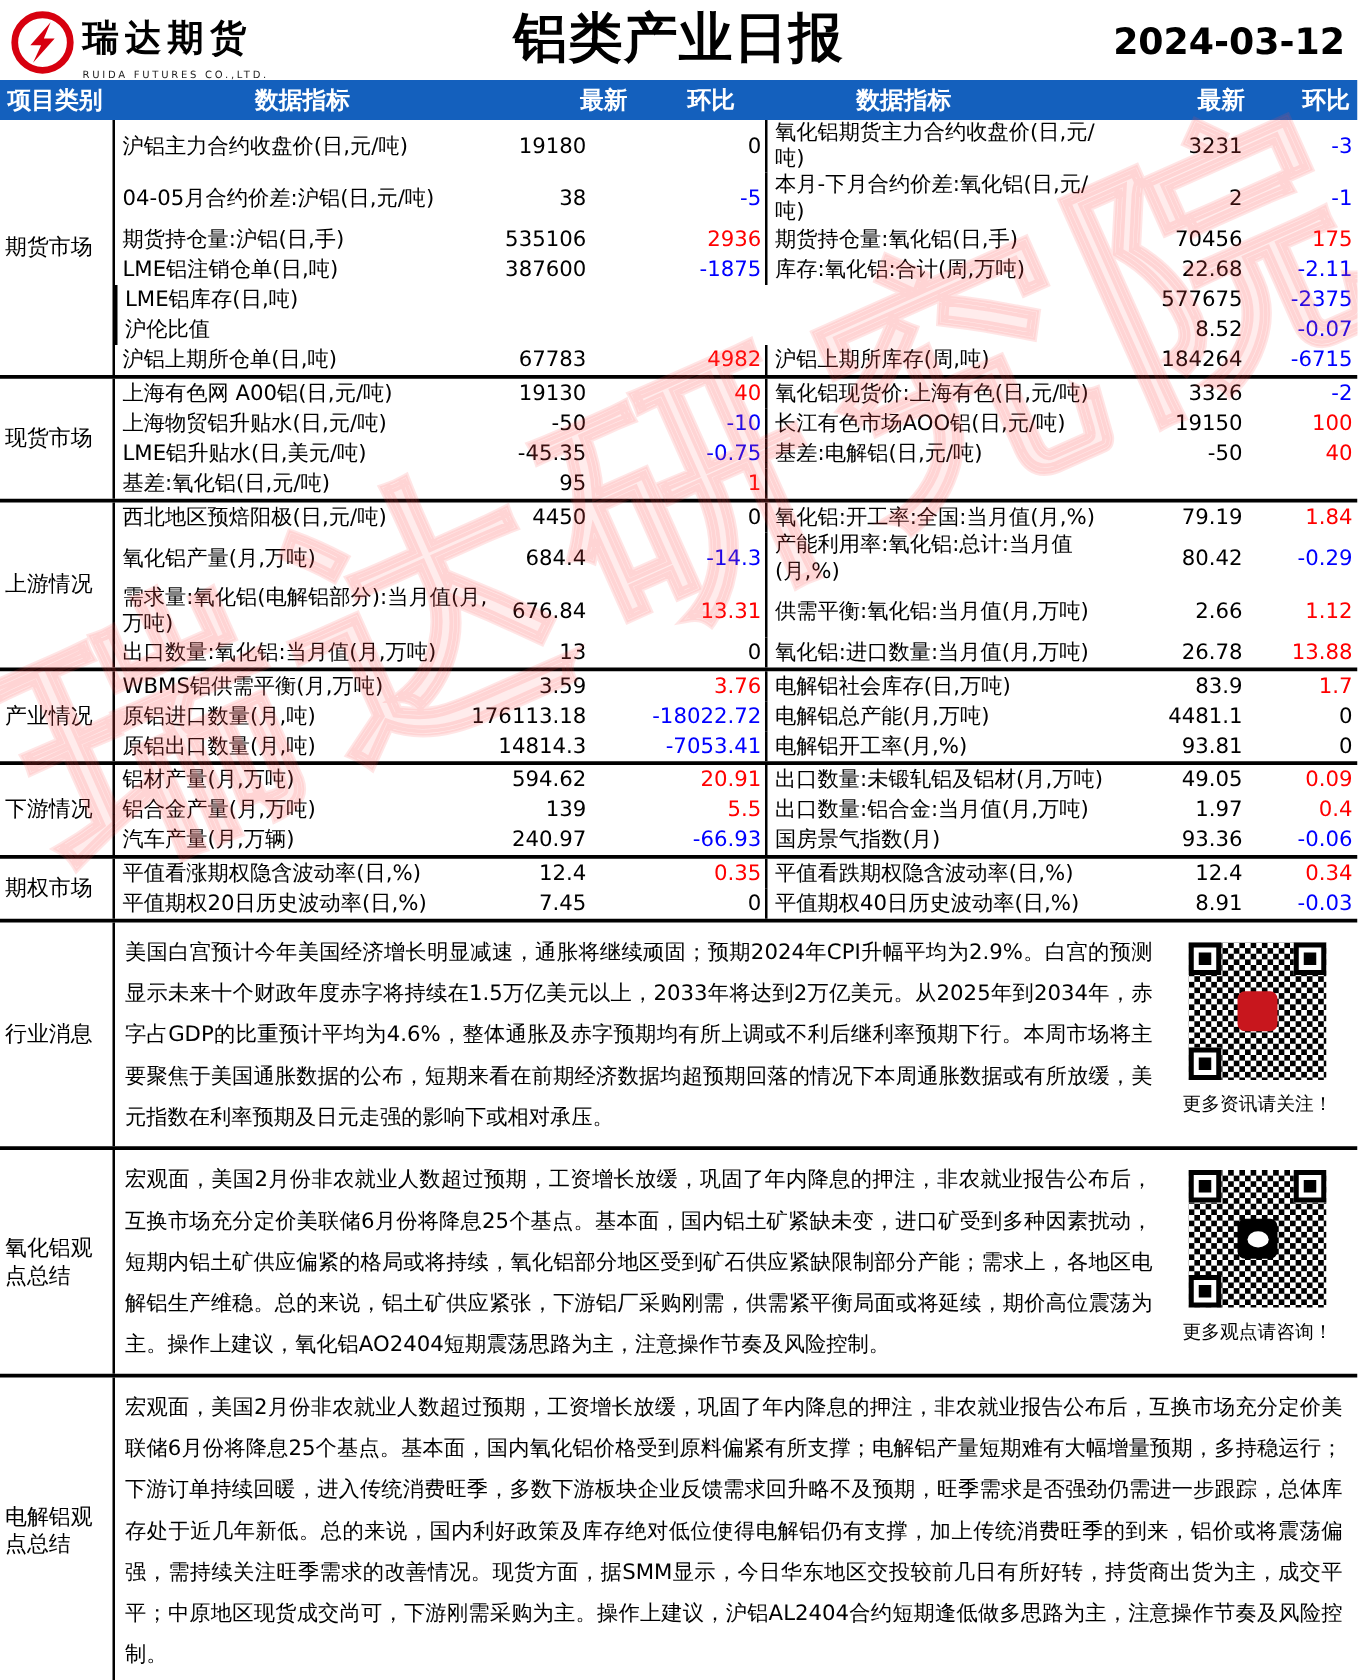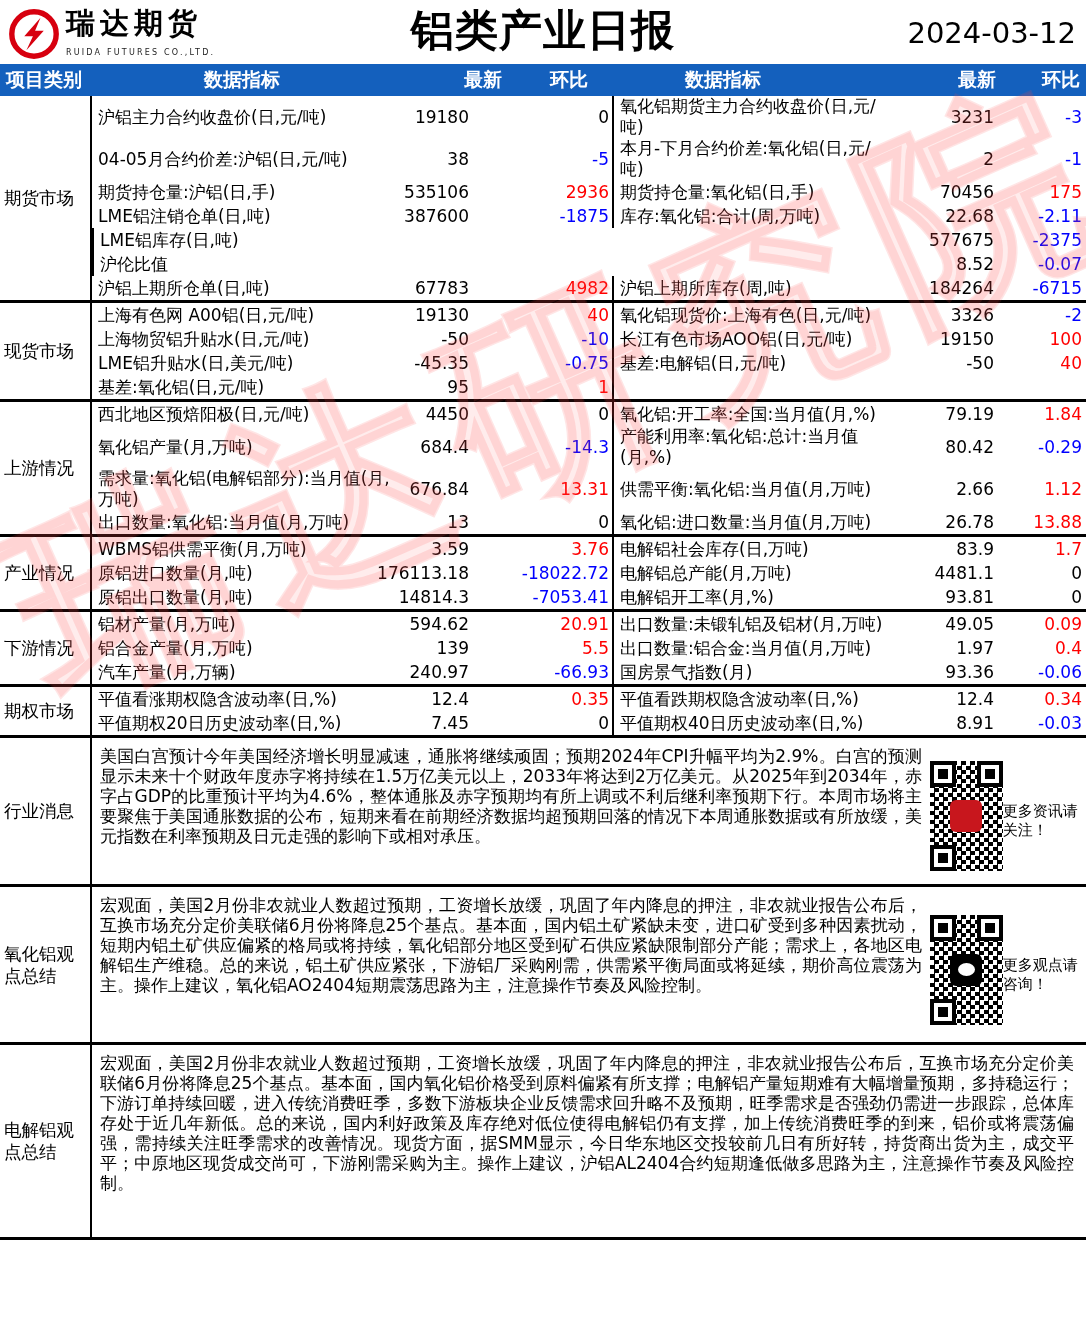--- a/index.html
+++ b/index.html
@@ -3,27 +3,27 @@
 <meta charset="utf-8">
 <style>
   * { margin:0; padding:0; box-sizing:border-box; }
   html,body { background:#fff; }
   body {
     width:1086px; height:1344px; position:relative; overflow:hidden;
     font-family:"DejaVu Sans","Liberation Sans",sans-serif; color:#000;
   }
   
   .header { height:64px; position:relative; background:#fff; }
-  .logo-block { position:absolute; left:8px; top:8px; display:flex; align-items:flex-start; }
+  .logo-block { position:absolute; left:8px; top:8px; display:flex; align-items:flex-end; }
   .logo-txt { margin-left:6px; }
   .logo-name { font-size:29px; font-weight:bold; letter-spacing:5px; line-height:30px; }
   .logo-sub { font-size:8px; letter-spacing:2.2px; color:#222; margin-top:10px; }
   .page-title { position:absolute; left:50%; transform:translateX(-50%); top:2px;
     font-size:43px; font-weight:700; letter-spacing:1px; }
-  .page-date { position:absolute; right:10px; top:16px; font-size:29px; }
+  .page-date { position:absolute; right:10px; top:16px; font-size:29px;font-weight:bold; }
   
   .thead { display:flex; background:var(--hbg,#1460BD); color:#fff; font-weight:bold;
     font-size:19px; height:32px; align-items:center; }
   .thead .h-cat { width:92px; padding-left:6px; }
   .thead .h-ind1 { width:300px; text-align:center; }
   .thead .h-lat1 { width:110px; text-align:right; }
   .thead .h-chg1 { width:86px; text-align:right; }
   .thead .h-ind2 { width:270px; text-align:center; }
   .thead .h-lat2 { width:138px; text-align:right; }
   .thead .h-chg2 { flex:1; text-align:right; padding-right:6px; }
@@ -37,22 +37,22 @@
   .rhalf { flex:1; position:relative; display:flex; align-items:center; border-left:2px solid #000; min-height:24px; }
   .ind { font-size:17px; line-height:21px; padding-left:6px; }
   .lhalf .ind { max-width:306px; }
   .rhalf .ind { max-width:276px; }
   .lat,.chg { position:absolute; top:50%; transform:translateY(-50%); font-size:17px; white-space:nowrap; }
   .lhalf .lat { right:143px; } .lhalf .chg { right:3px; }
   .rhalf .lat { right:92px; }  .rhalf .chg { right:4px; }
   .c-pos { color:var(--pos,#FF0000); } .c-neg { color:var(--neg,#0000FF); } .c-zero { color:#000; }
   
   .note-content { flex:1; display:flex; padding:8px 4px 6px 8px; }
-  .note-text { flex:1; font-size:17px; line-height:20px; text-align:justify; padding-right:8px; }
-  .qr-col { width:152px; display:flex; align-items:center; padding-top:8px;justify-content:flex-end; }
+  .note-text { flex:1; font-size:17px; line-height:33px; text-align:justify; padding-right:8px; }
+  .qr-col { width:152px; display:flex; flex-direction:column; align-items:center; padding-top:8px; }
   .qr { width:110px; height:110px; position:relative;
     background-image:repeating-conic-gradient(#000 0% 25%, #fff 0% 50%);
     background-size:9px 9px; }
   .fp { position:absolute; width:26px; height:26px; border:4px solid #000; background:#fff; }
   .fp::after { content:""; position:absolute; inset:4px; background:#000; }
   .fp.tl { left:0; top:0; } .fp.tr { right:0; top:0; } .fp.bl { left:0; bottom:0; }
   .qr-badge { position:absolute; left:50%; top:50%; transform:translate(-50%,-50%);
     width:32px; height:32px; border-radius:6px; display:flex; align-items:center; justify-content:center; }
   .qr-badge.red { background:#C8161D; }
   .qr-badge.wechat { background:#000; }

